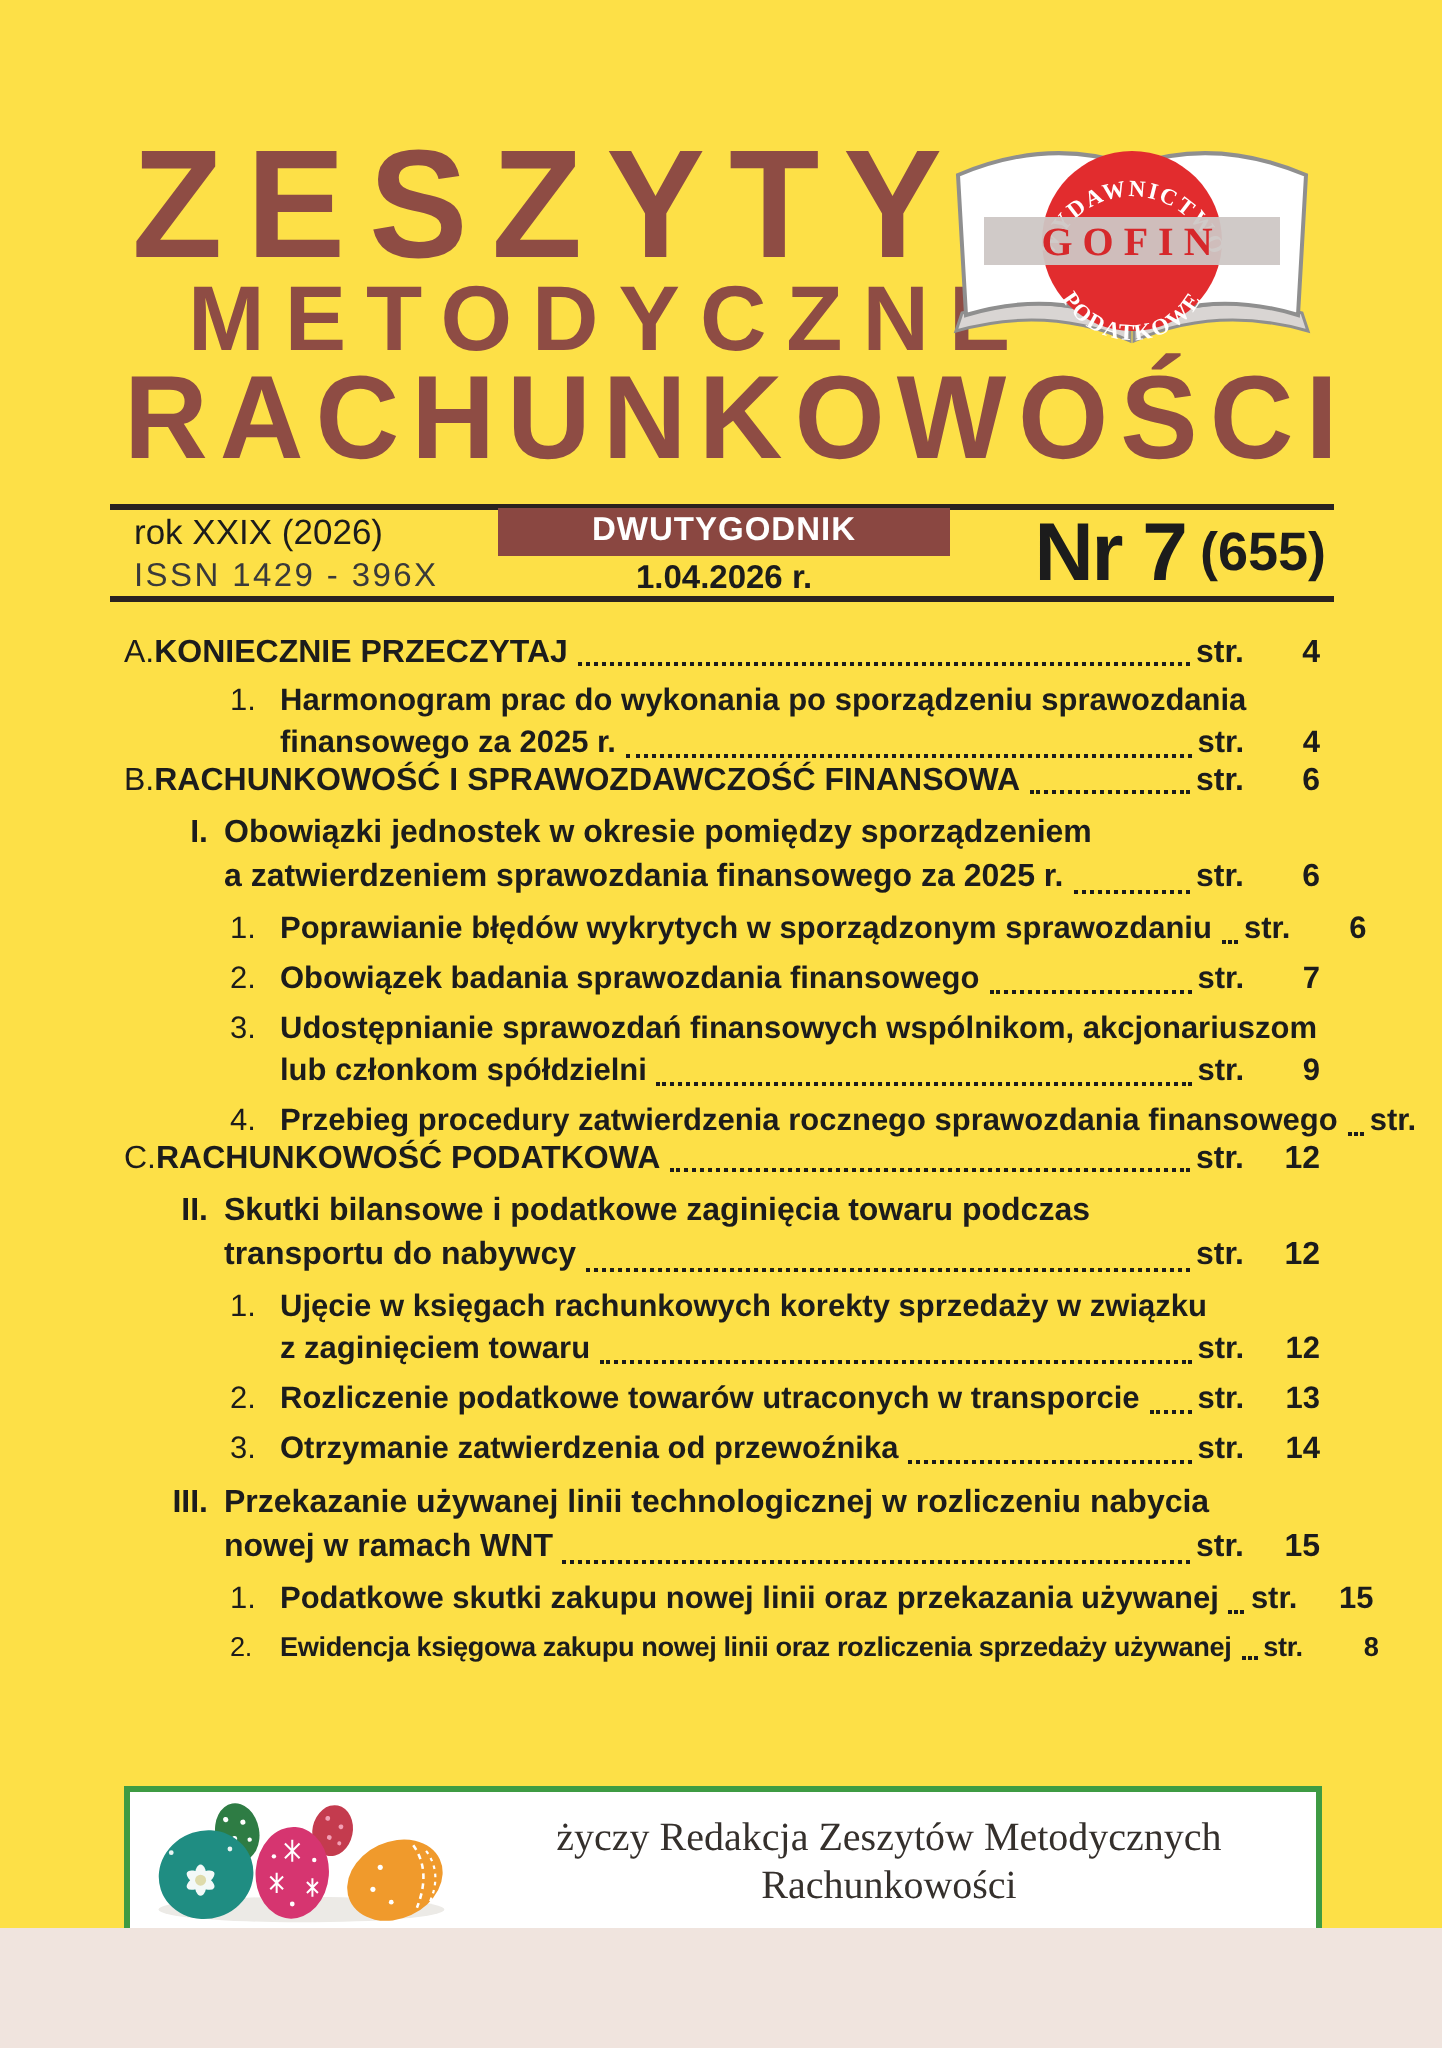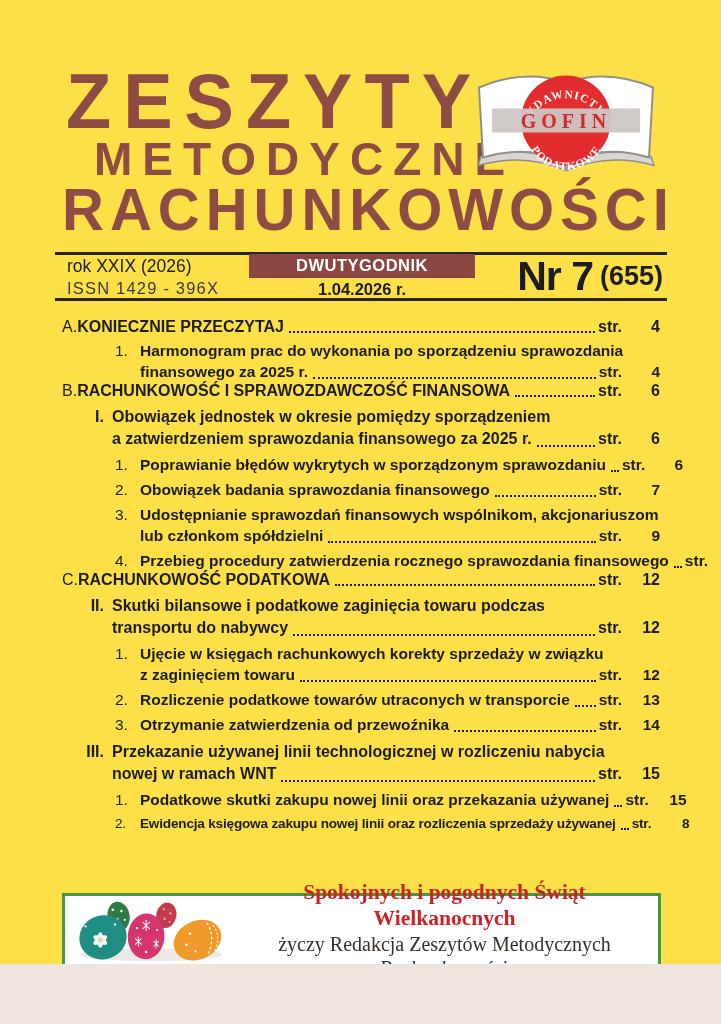--- a/index.html
+++ b/index.html
@@ -139,21 +139,21 @@
             <span class="leader"></span>
             <span class="str">str.</span>
             <span class="pg">6</span>
           </div>
         </div>
       </div>
       <div class="trow roman">
         <span class="lbl">I.</span>
         <div class="body">
           <div class="tline">
-            <span class="tx">Obowiązek jednostek w okresie pomiędzy sporządzeniem</span>
+            <span class="tx">Obowiązki jednostek w okresie pomiędzy sporządzeniem</span>
           </div>
           <div class="tline">
             <span class="tx">a zatwierdzeniem sprawozdania finansowego za 2025 r. </span>
             <span class="leader"></span>
             <span class="str">str.</span>
             <span class="pg">6</span>
           </div>
         </div>
       </div>
       <div class="trow item">
@@ -350,18 +350,17 @@
       <g>
         <ellipse cx="136" cy="47" rx="27" ry="21" transform="rotate(-25 136 47)" fill="#f09a2c"></ellipse>
         <path d="M146 28 q10 14 2 34" fill="none" stroke="#ffffff" stroke-width="1.4" stroke-dasharray="3 2.5"></path>
         <path d="M153 31 q9 12 2 28" fill="none" stroke="#ffffff" stroke-width="1.2" stroke-dasharray="2 2.5"></path>
         <circle cx="128" cy="40" r="1.4" fill="#fff"></circle>
           <circle cx="124" cy="52" r="1.4" fill="#fff"></circle>
         <circle cx="134" cy="59" r="1.3" fill="#fff"></circle>
       </g>
     </svg>
     <div class="greet-text">
-      <div class="greet-1">Spokojnych i pogodnych Świąt Wielkanocnych</div>
       <div class="greet-2">życzy Redakcja Zeszytów Metodycznych Rachunkowości</div>
     </div>
   </div>
 
 </div>
 
 </body></html>

